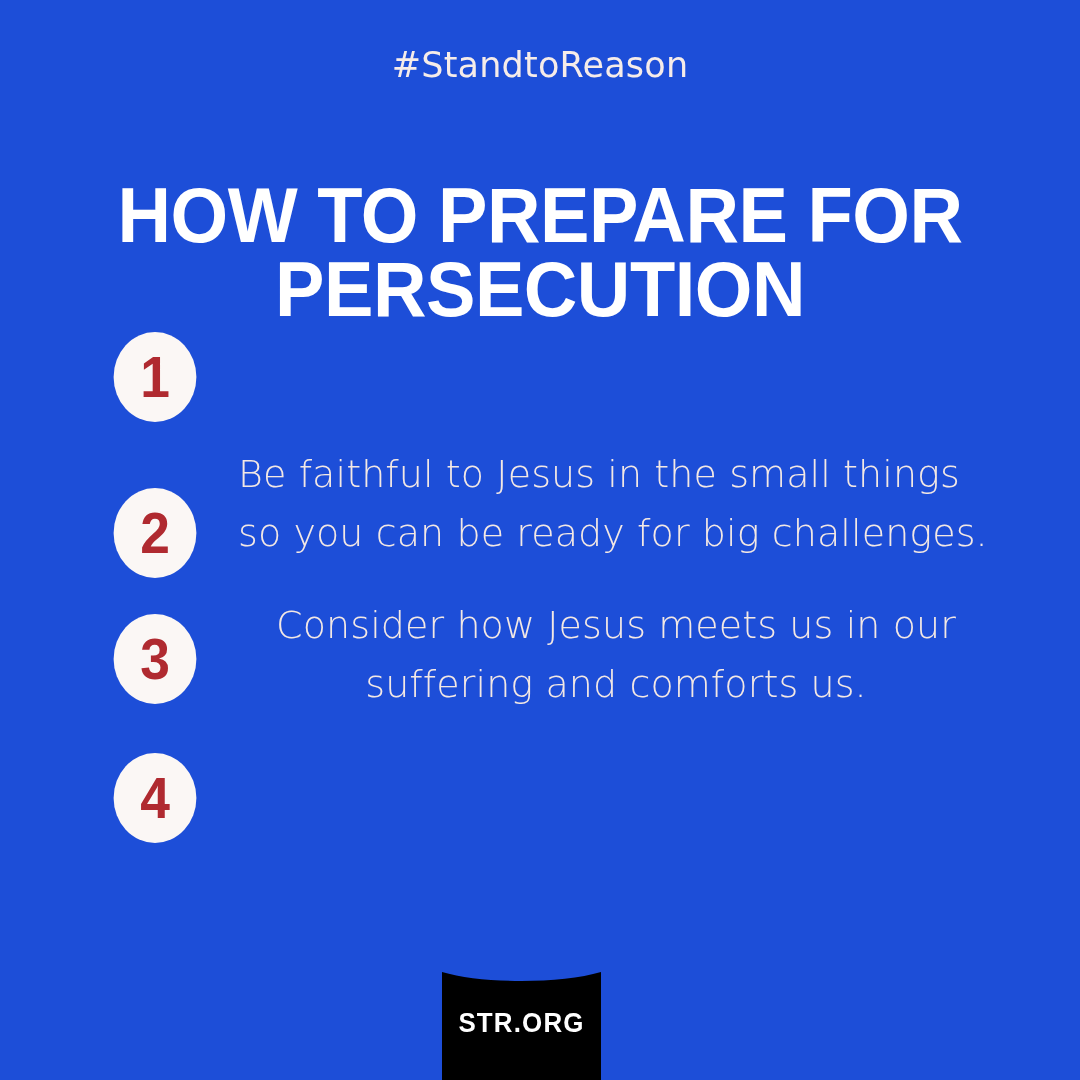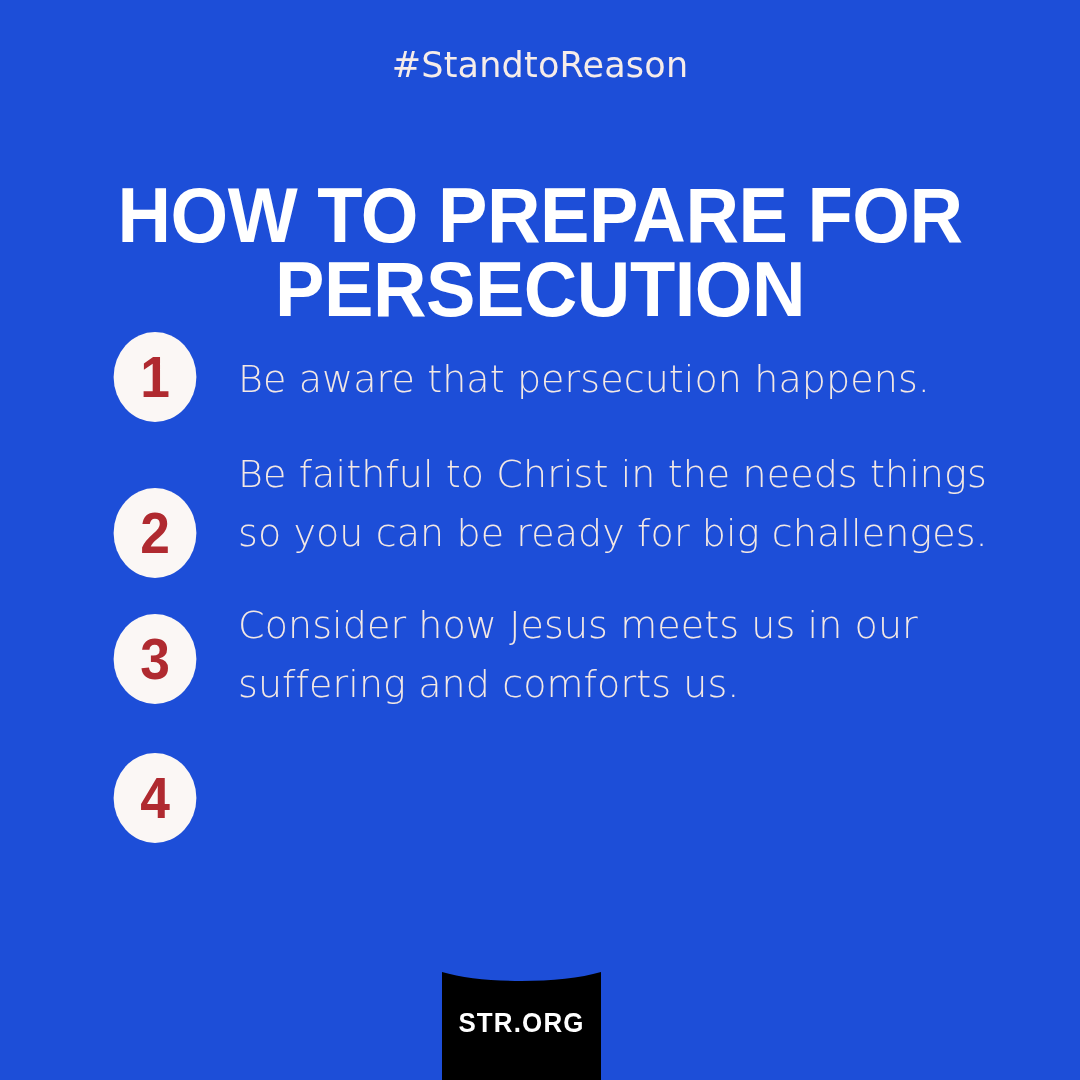--- a/index.html
+++ b/index.html
@@ -100,21 +100,21 @@
     font-family: "DejaVu Sans", sans-serif;
     font-size: 38px;
     font-weight: 300;
     line-height: 1.56;
     color: #f3e8e4;
     letter-spacing: 0.1px;
   }
 
   .item-1 .item-text { padding-top: 18px; }
   .item-2 .item-text { padding-top: 15px; }
-  .item-3 .item-text { padding-top: 14px; }
+  .item-3 .item-text { padding-top: 14px; text-align: center; }
   .item-4 .item-text { padding-top: 14px; }
 
   .item-1 { margin-bottom: 8px; }
   .item-2 { margin-bottom: 4px; }
   .item-3 { margin-bottom: 6px; }
 
   
   .logo {
     position: absolute;
     left: 442px;
@@ -147,26 +147,25 @@
 <div class="poster">
 
   <div class="hashtag">#StandtoReason</div>
 
   <h1 class="title">HOW TO PREPARE FOR PERSECUTION</h1>
 
   <div class="list">
 
     <div class="list-item item-1">
       <div class="badge badge-1">1</div>
-      <div class="item-text">Be aware that persecution happens.</div>
     </div>
 
     <div class="list-item item-2">
       <div class="badge badge-2">2</div>
-      <div class="item-text">Be faithful to Christ in the needs things so you can be ready for big challenges.</div>
+      <div class="item-text">Be faithful to Jesus in the small things so you can be ready for big challenges.</div>
     </div>
 
     <div class="list-item item-3">
       <div class="badge badge-3">3</div>
       <div class="item-text">Consider how Jesus meets us in our suffering and comforts us.</div>
     </div>
 
     <div class="list-item item-4">
       <div class="badge badge-4">4</div>
     </div>

